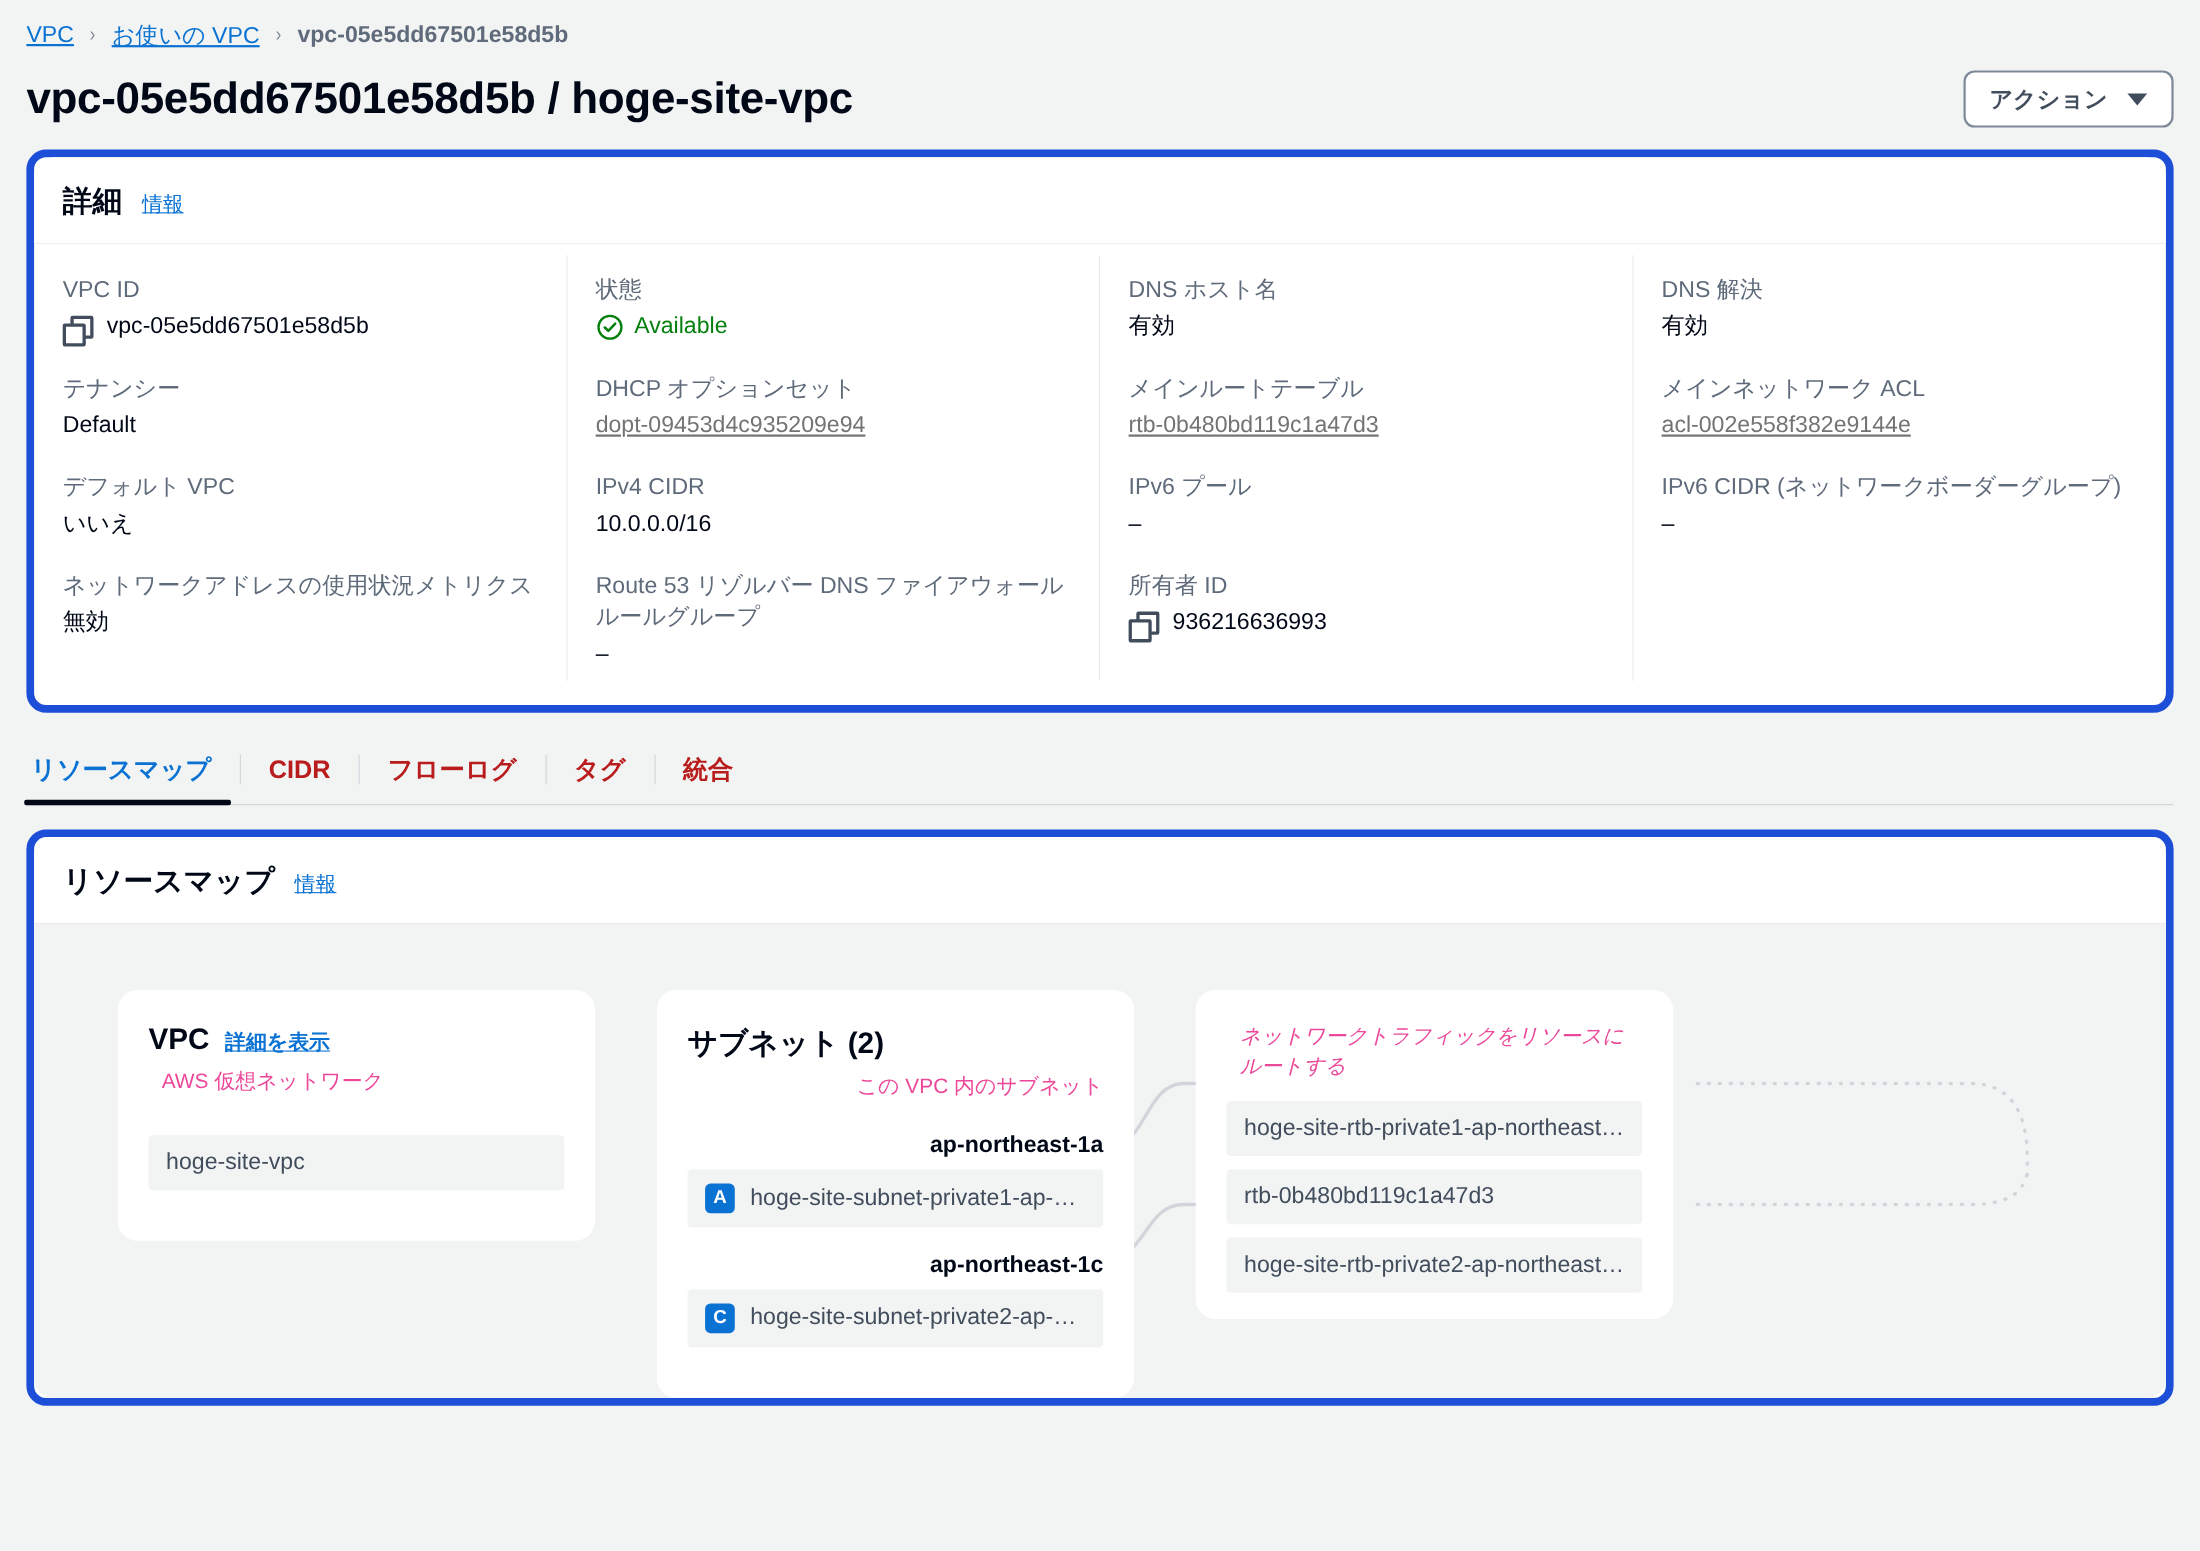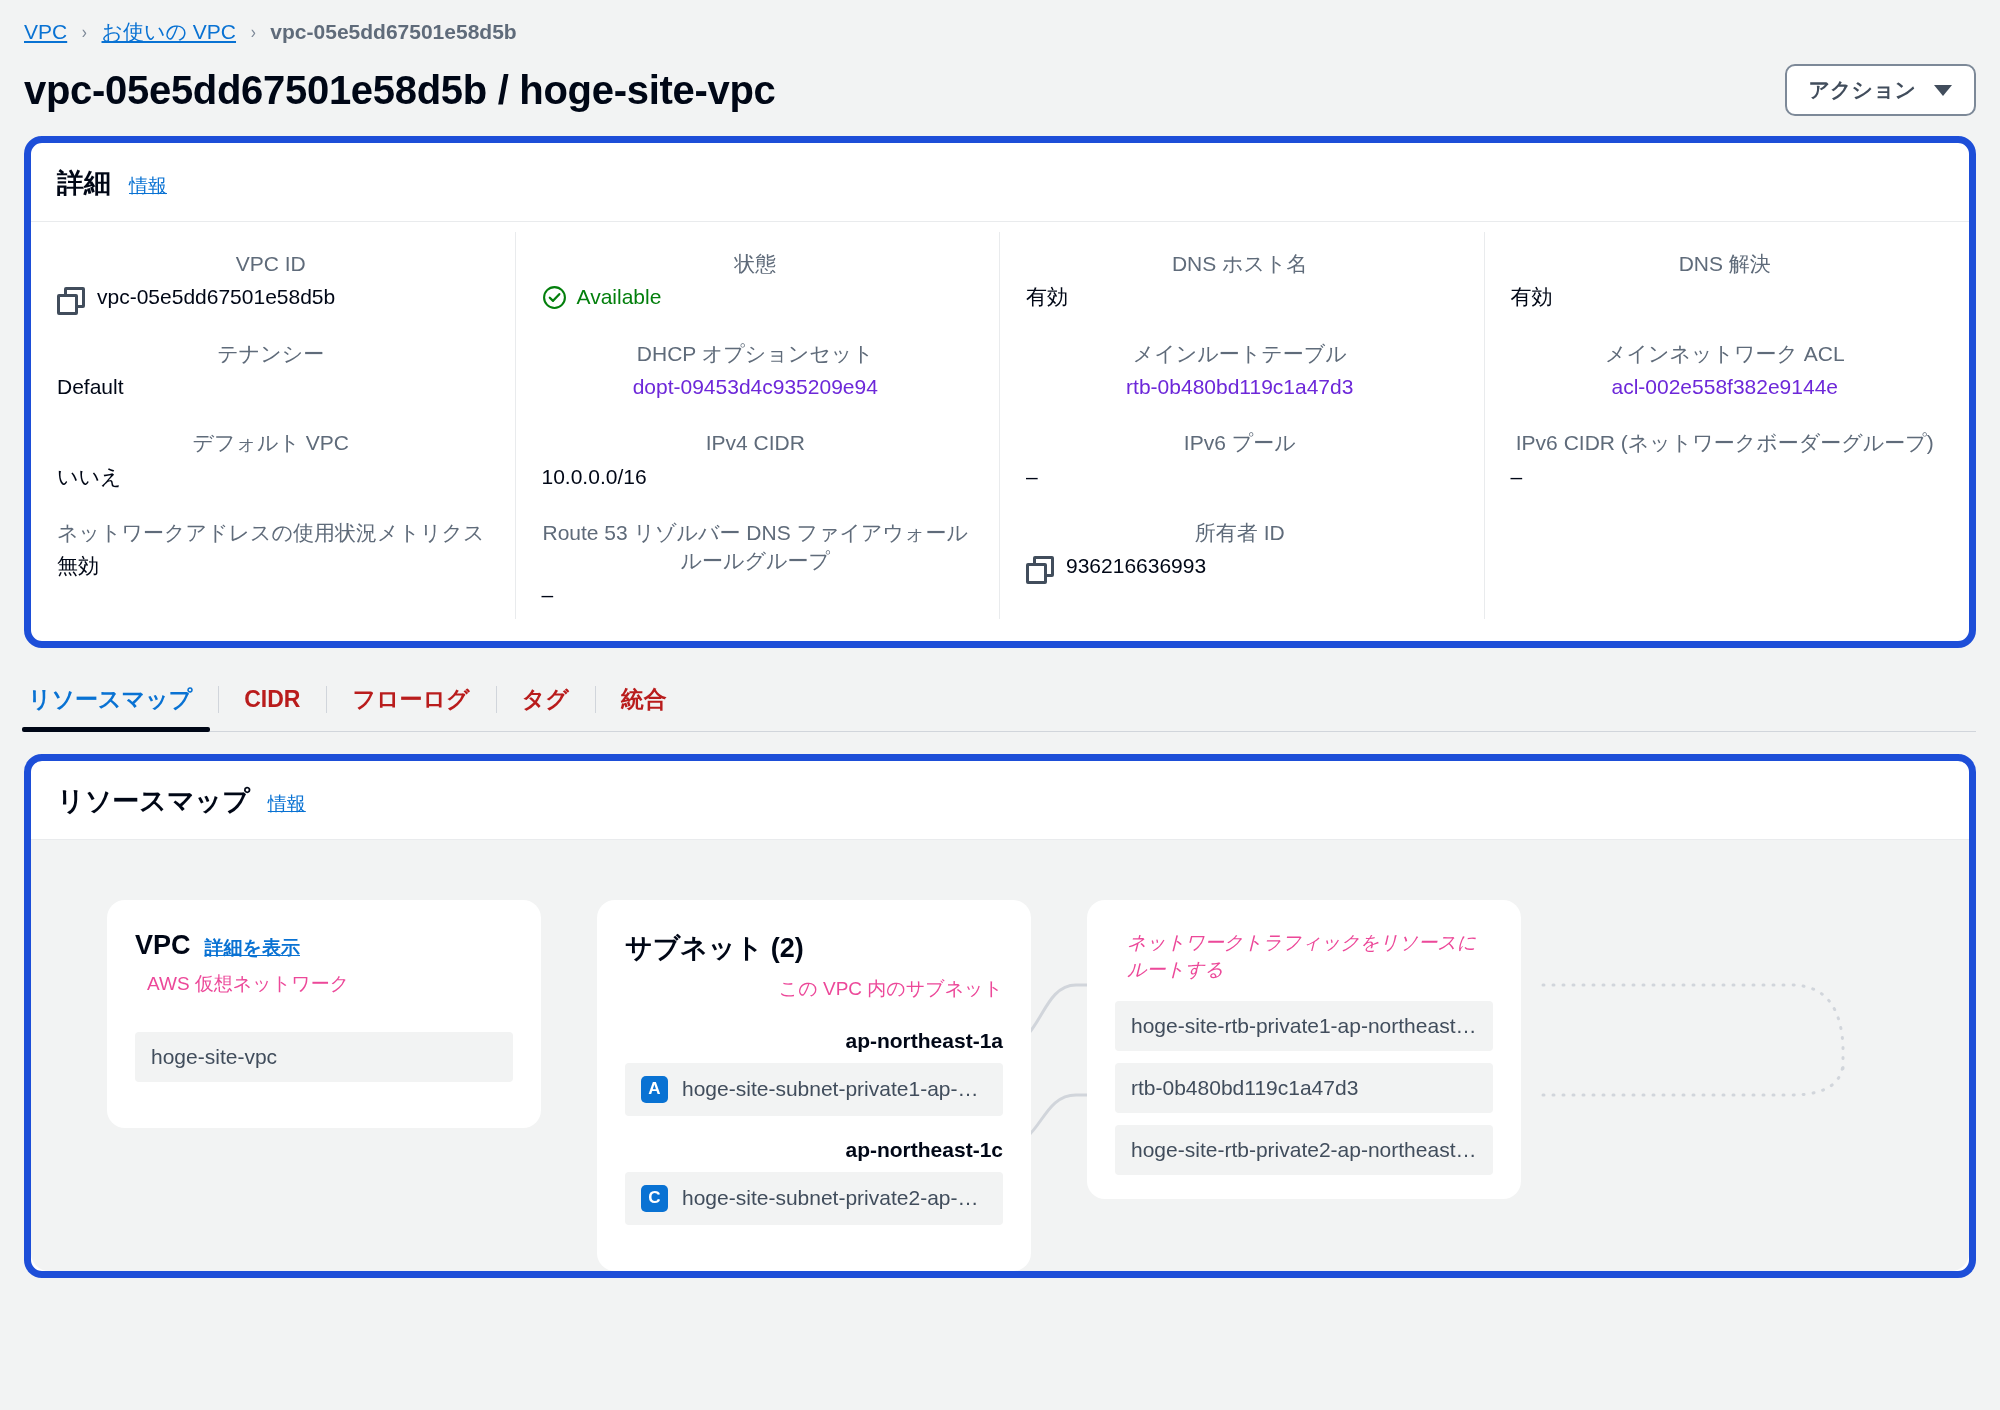--- a/index.html
+++ b/index.html
@@ -66,34 +66,33 @@
 
   
   .detail-grid {
     display: grid;
     grid-template-columns: repeat(4, 1fr);
     padding: 10px 0 22px 0;
   }
   .detail-col {
     padding: 18px 30px 6px 26px;
     border-right: 1px solid #e9ebed;
-    text-align: center;
   }
   .detail-col:last-child { border-right: none; }
   .field { margin-bottom: 28px; }
   .field:last-child { margin-bottom: 4px; }
   .field-label {
     font-size: 21px; color: #5f6b7a; line-height: 1.35;
     margin-bottom: 5px;
   }
   .field-value {
     font-size: 21px; color: #000716; line-height: 1.35;
     display: flex; align-items: center;
   }
-  .field-value.link-val { color: #6d28d9; cursor: pointer; display: block; }
+  .field-value.link-val { color: #737373; text-decoration: underline; cursor: pointer; display: block; }
   .val-text { }
 
   
   .copy-icon {
     display: inline-block; position: relative;
     width: 22px; height: 22px; margin-right: 18px; flex: none;
   }
   .copy-icon::before, .copy-icon::after {
     content: ""; position: absolute; border: 3px solid #414d5c; border-radius: 2px;
   }

